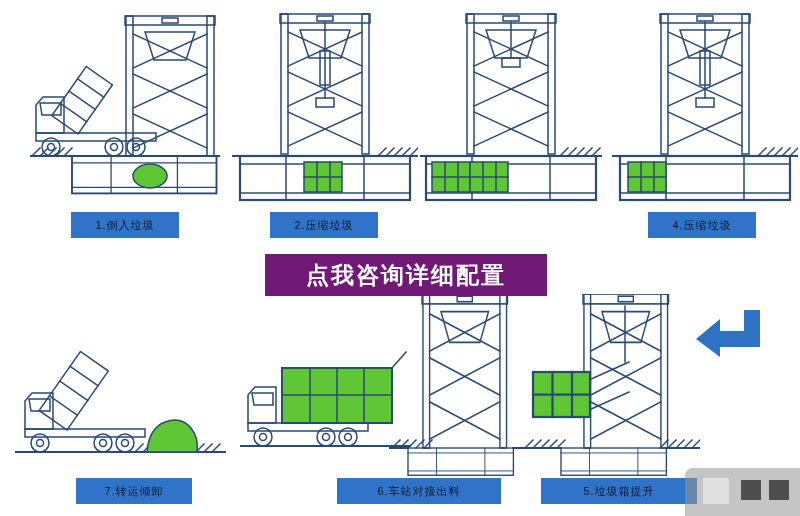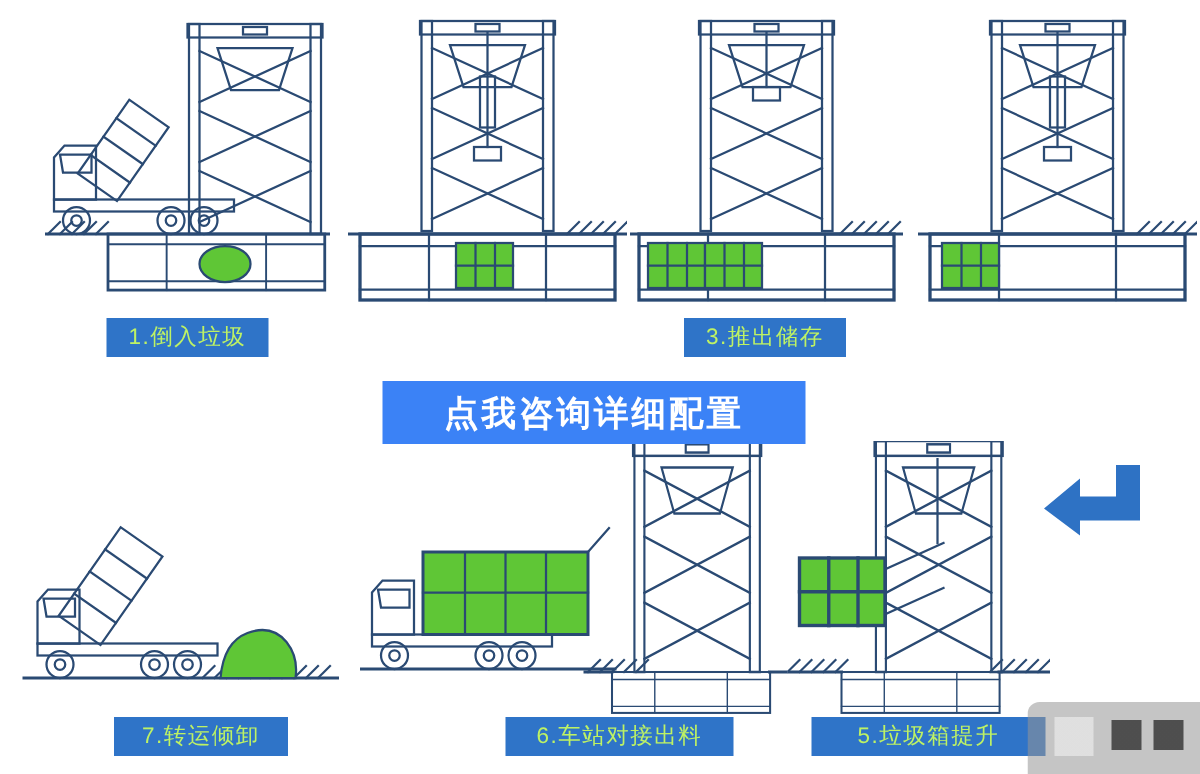--- a/index.html
+++ b/index.html
@@ -2,25 +2,25 @@
 <html><head>
 <meta charset="utf-8">
 <style>
   * { margin:0; padding:0; box-sizing:border-box; }
   html,body { width:800px; background:#fff; font-family:"Liberation Sans", sans-serif; }
   .stage { position:relative; width:800px; height:516px; background:#fff; overflow:hidden; }
   .panel { position:absolute; }
   svg.art { stroke:#2a4a73; fill:none; stroke-width:1.5; stroke-linecap:square; }
   .step-label {
     position:absolute; height:26px; line-height:26px; text-align:center;
-    background:#2f74c8; color:#bef264; font-size:15px; letter-spacing:1px;
+    background:#2f74c8; color:#0f172a; font-size:11px; letter-spacing:1px;
   }
   .banner {
-    position:absolute; left:255px; top:254px; width:282px; height:42px;
-    background:#3b82f6; color:#fff; font-size:23px; font-weight:700;
+    position:absolute; left:265px; top:254px; width:282px; height:42px;
+    background:#701a75; color:#fff; font-size:23px; font-weight:700;
     display:flex; align-items:center; justify-content:center; letter-spacing:2px;
     cursor:pointer; z-index:5;
   }
   .watermark {
     position:absolute; right:0; bottom:0; width:115px; height:48px; z-index:6;
     background-color:rgba(150,150,150,0.55);
     background-image:
       linear-gradient(rgba(45,45,45,0.78), rgba(45,45,45,0.78)),
       linear-gradient(rgba(45,45,45,0.78), rgba(45,45,45,0.78)),
       linear-gradient(rgba(230,230,230,0.8), rgba(230,230,230,0.8));
@@ -142,21 +142,22 @@
       <line x1="0" y1="150" x2="186" y2="150" stroke-width="2"></line>
       <use href="#hatch" x="146" y="142"></use>
       <g transform="translate(8,150)">
           <use href="#pit"></use>
         </g>
       <use href="#gbox" x="16" y="156"></use>
     </svg>
   </div>
 
   <div class="step-label" style="left:71px; width:108px; top:212px">1.倒入垃圾</div>
-  <div class="step-label" style="left:456px; width:108px; top:212px">3.推出储存</div>
+  <div class="step-label" style="left:270px; width:108px; top:212px">2.压缩垃圾</div>
+  <div class="step-label" style="left:648px; width:108px; top:212px">4.压缩垃圾</div>
 
   <div class="banner">点我咨询详细配置</div>
 
   <div class="panel" style="left:15px; top:300px; width:215px; height:175px">
     <svg class="art" width="215" height="175" viewBox="0 0 215 175">
       <line x1="0" y1="152" x2="210" y2="152" stroke-width="2"></line>
       <use href="#hatch" x="120" y="144"></use>
       <use href="#hatch" x="165" y="144"></use>
       <use href="#truck" x="8" y="85"></use>
       <g transform="translate(52,130) rotate(-55)">
@@ -212,18 +213,18 @@
     </svg>
   </div>
 
   <div class="panel" style="left:692px; top:306px; width:76px; height:60px">
     <svg width="76" height="60" viewBox="0 0 76 60">
       <polygon points="4,33 28,13 28,25 52,25 52,4 68,4 68,41 28,41 28,51" fill="#2e72c4" stroke="none"></polygon>
     </svg>
   </div>
 
   <div class="step-label" style="left:76px; width:116px; top:478px">7.转运倾卸</div>
-  <div class="step-label" style="left:337px; width:152px; top:478px">6.车站对接出料</div>
+  <div class="step-label" style="left:337px; width:164px; top:478px">6.车站对接出料</div>
   <div class="step-label" style="left:541px; width:156px; top:478px">5.垃圾箱提升</div>
 
   <div class="watermark"></div>
 
 </div>
 
 </body></html>

